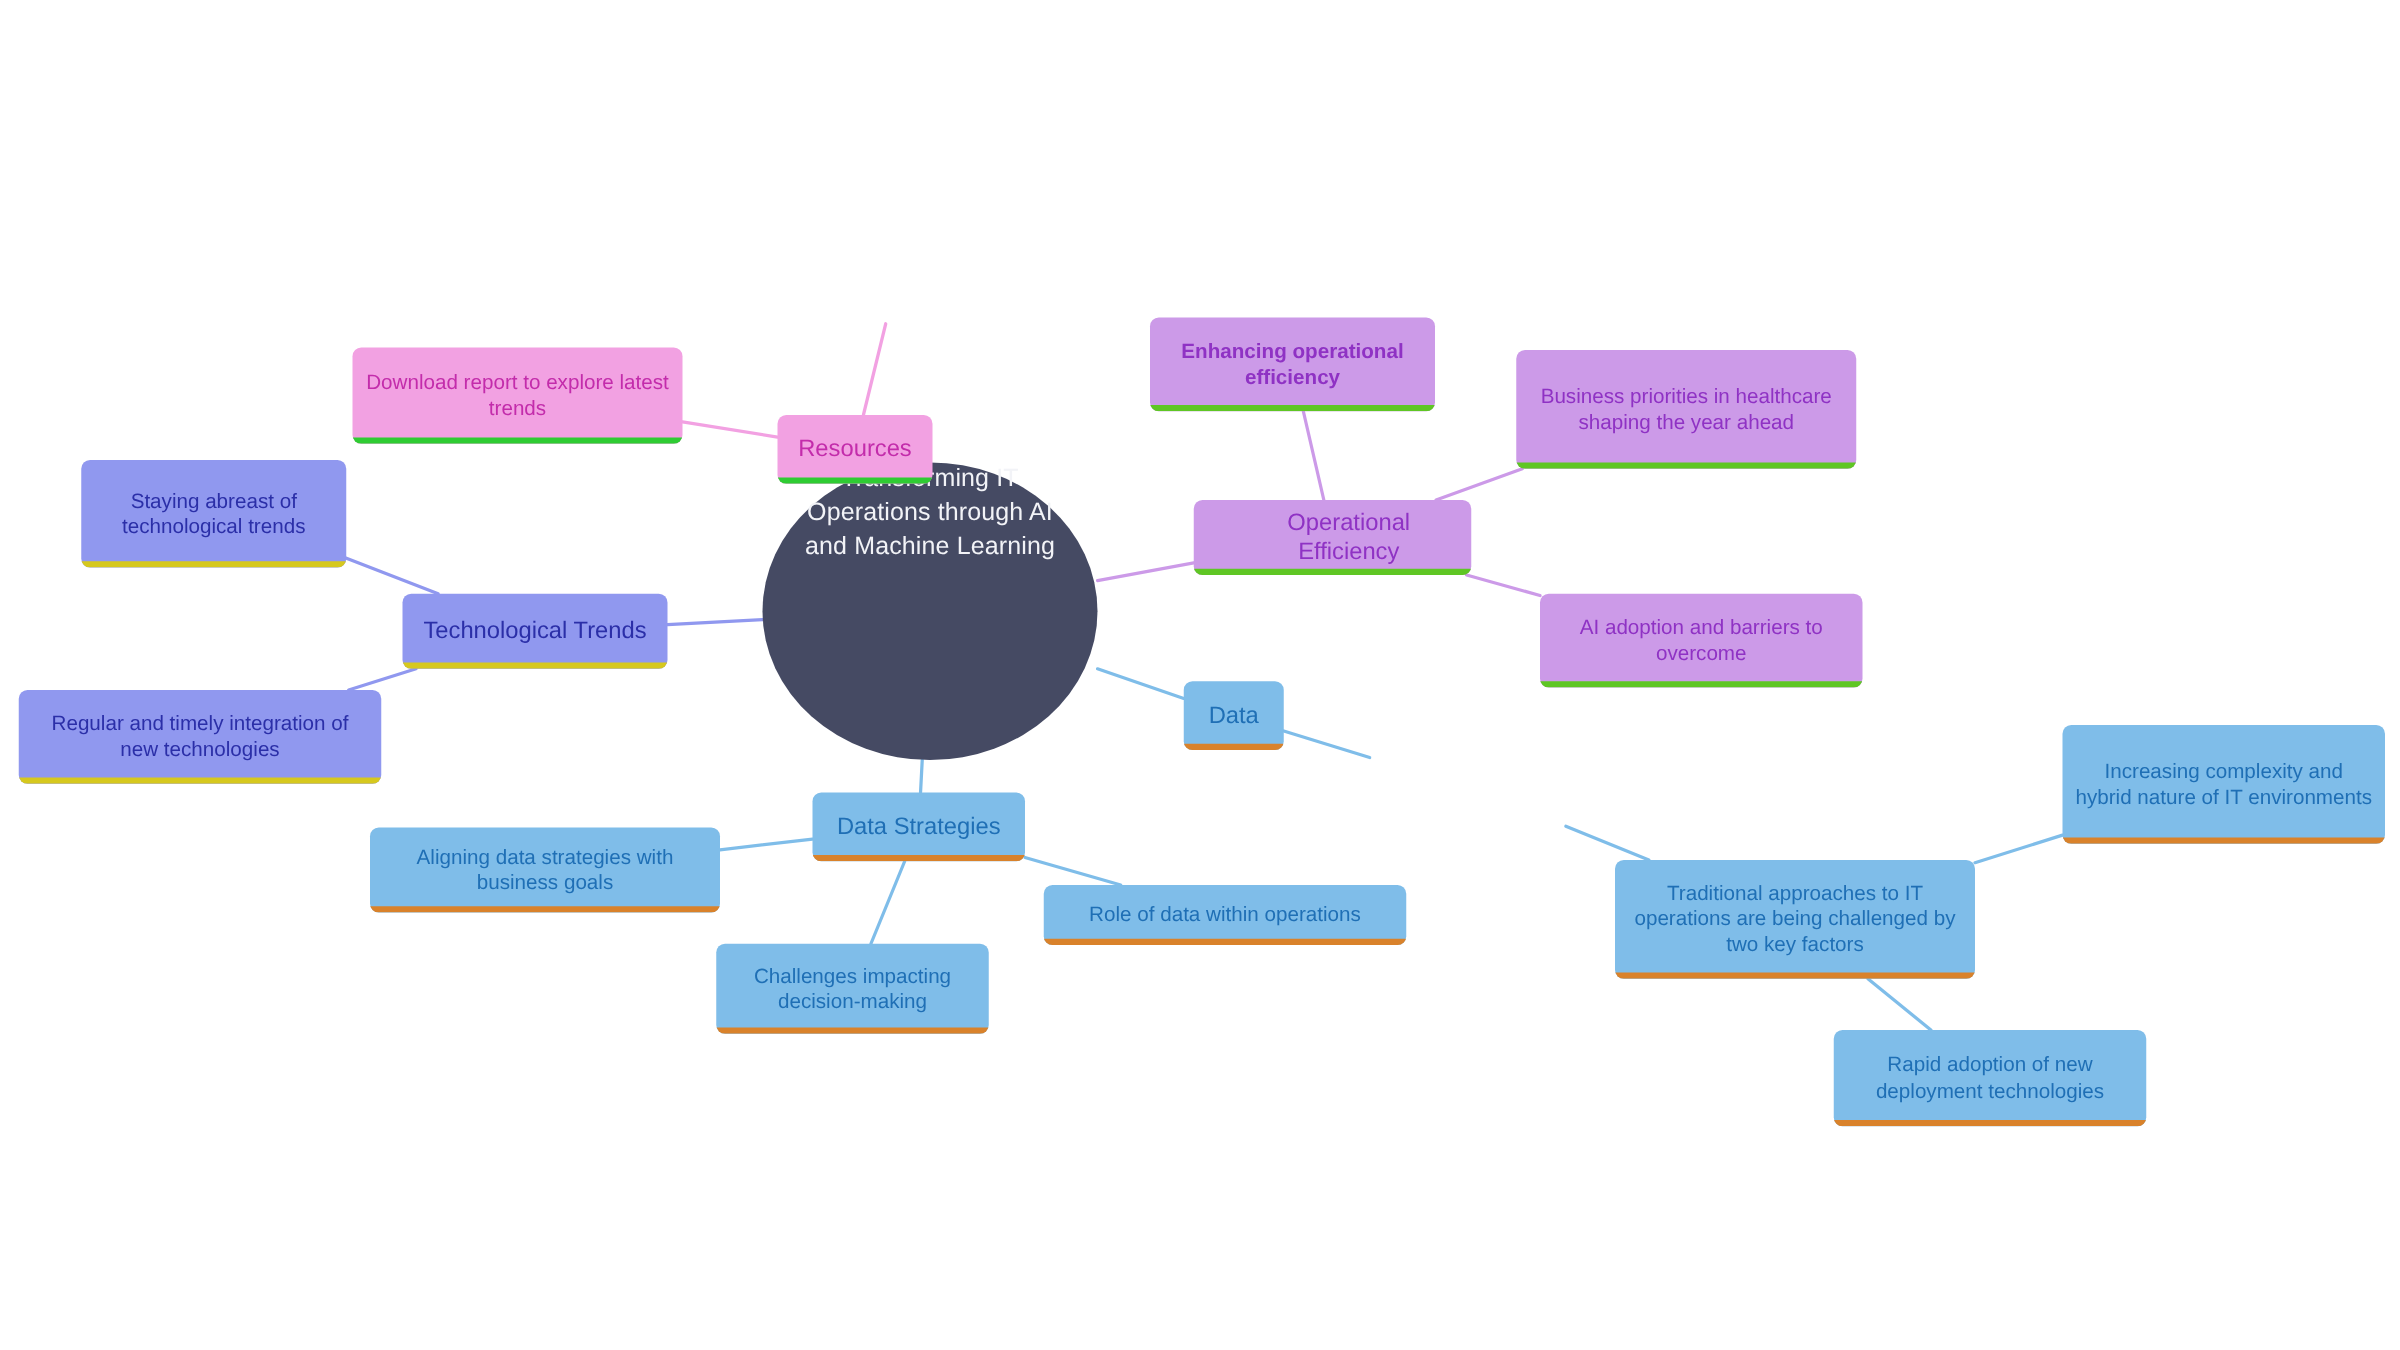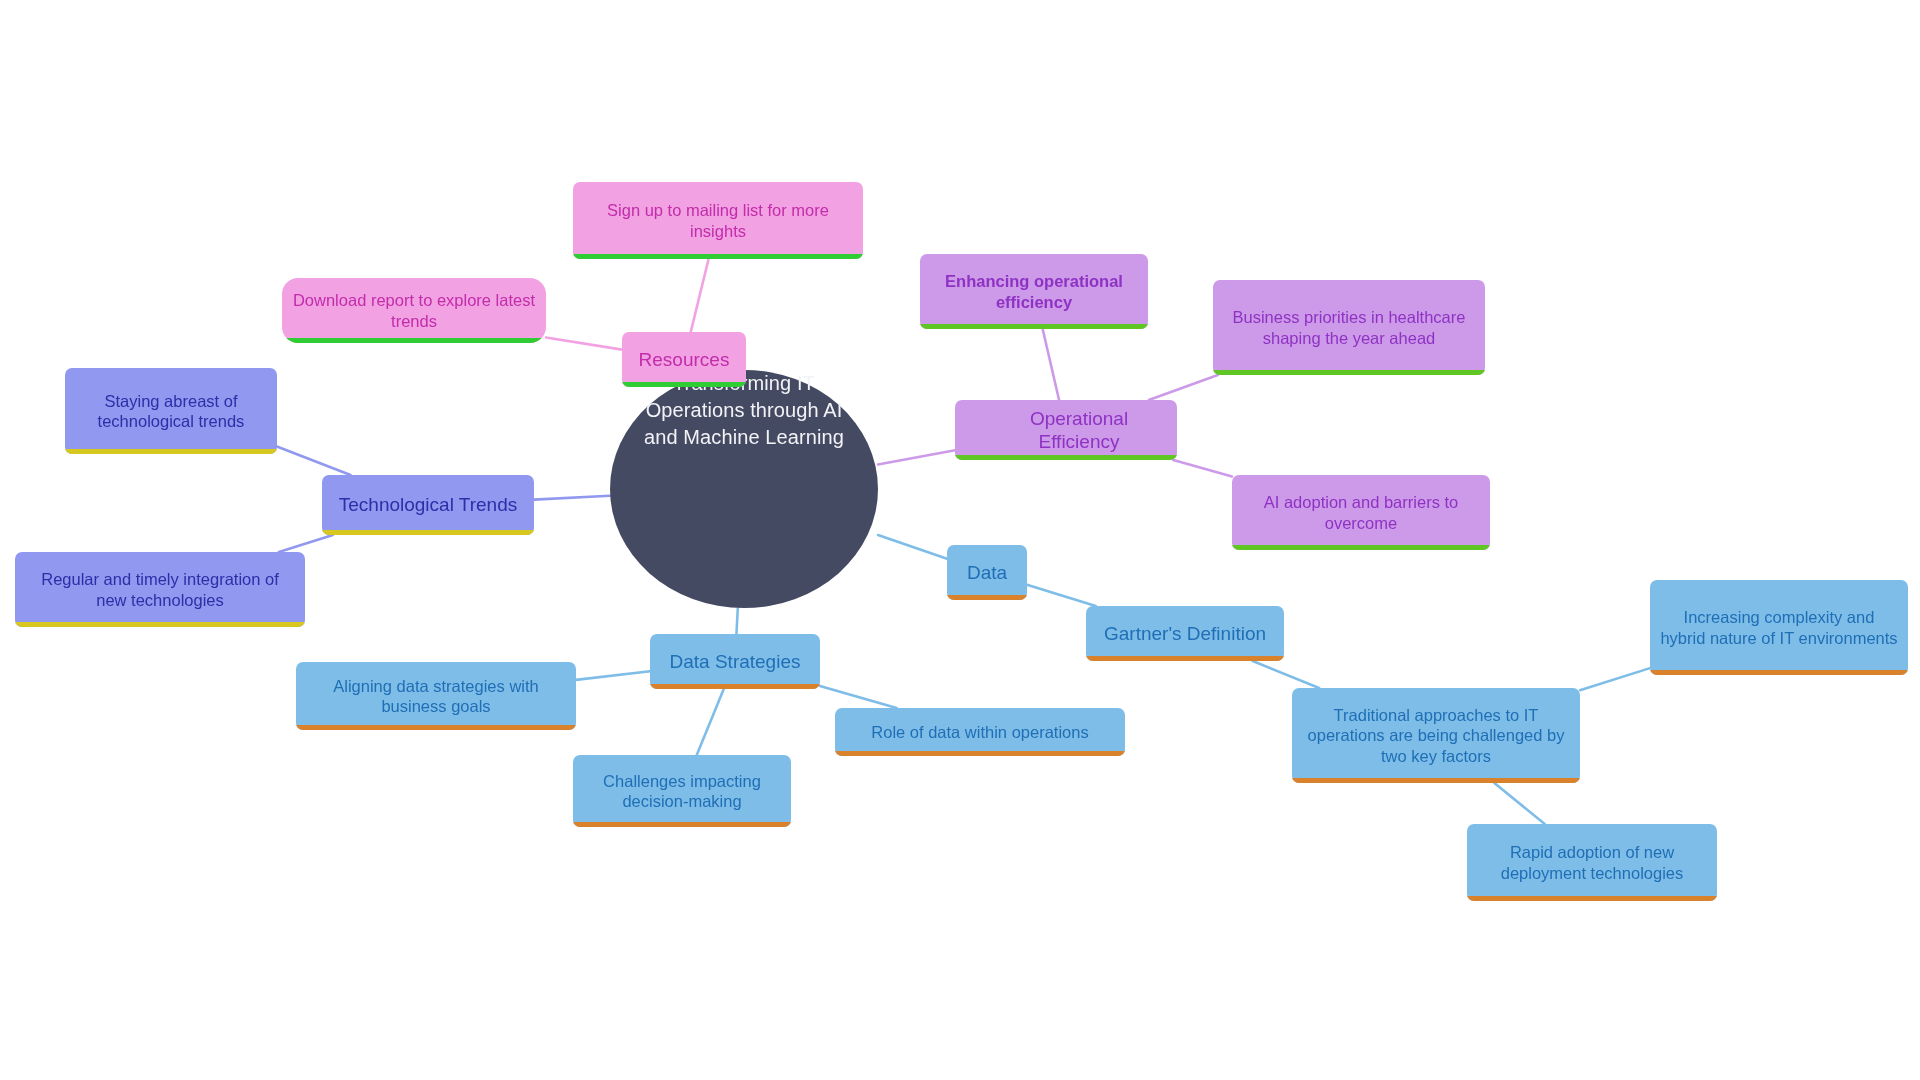--- a/index.html
+++ b/index.html
@@ -113,24 +113,21 @@
       <path d="M 820 685.9591836734694 L 896.5957446808511 708" stroke="#7fbde9" stroke-width="2.6" fill="none" stroke-linecap="round"></path>
     </svg>
 
   <div id="root-node" class="root" style="left: 610px; top: 370px; width: 268px; height: 238px; background: rgb(69, 74, 99); color: rgb(242, 243, 247);">
     <span class="label">Transforming IT Operations through AI and Machine Learning</span>
   </div>
 
   <div class="node theme-pink t-branch" style="left: 622px; top: 332px; width: 124px; height: 55px; background: rgb(242, 161, 226); color: rgb(195, 44, 171); --accent: #2fcc33;">
     <span class="label">Resources</span>
   </div>
-  <div class="node theme-pink t-leaf" style="left: 573px; top: 182px; width: 290px; height: 77px; --accent: #2fcc33;">
-    <span class="label">Sign up to mailing list for more insights</span>
-  </div>
-  <div class="node theme-pink t-leaf" style="left: 282px; top: 278px; width: 264px; height: 65px; border-radius: 16px; --accent: #2fcc33;">
+  <div class="node theme-pink t-leaf" style="left: 282px; top: 278px; width: 264px; height: 77px; --accent: #2fcc33;">
     <span class="label">Download report to explore latest trends</span>
   </div>
 
   <div class="node theme-periwinkle t-branch" style="left: 322px; top: 475px; width: 212px; height: 60px; background: rgb(144, 152, 239); color: rgb(43, 47, 168); --accent: #d6c81e;">
     <span class="label">Technological Trends</span>
   </div>
   <div class="node theme-periwinkle t-leaf" style="left: 65px; top: 368px; width: 212px; height: 86px; --accent: #d6c81e;">
     <span class="label">Staying abreast of technological trends</span>
   </div>
   <div class="node theme-periwinkle t-leaf" style="left: 15px; top: 552px; width: 290px; height: 75px; --accent: #d6c81e;">
@@ -145,23 +142,20 @@
   </div>
   <div class="node theme-violet t-leaf" style="left: 1213px; top: 280px; width: 272px; height: 95px; --accent: #5fc624;">
     <span class="label">Business priorities in healthcare shaping the year ahead</span>
   </div>
   <div class="node theme-violet t-leaf" style="left: 1232px; top: 475px; width: 258px; height: 75px; --accent: #5fc624;">
     <span class="label">AI adoption and barriers to overcome</span>
   </div>
 
   <div class="node theme-blue t-branch" style="left: 947px; top: 545px; width: 80px; height: 55px; background: rgb(127, 189, 233); color: rgb(31, 111, 181); --accent: #d9822b;">
     <span class="label">Data</span>
-  </div>
-  <div class="node theme-blue t-branch" style="left: 1086px; top: 606px; width: 198px; height: 55px; --accent: #d9822b;">
-    <span class="label">Gartner's Definition</span>
   </div>
   <div class="node theme-blue t-leaf" style="left: 1292px; top: 688px; width: 288px; height: 95px; --accent: #d9822b;">
     <span class="label">Traditional approaches to IT operations are being challenged by two key factors</span>
   </div>
   <div class="node theme-blue t-leaf" style="left: 1650px; top: 580px; width: 258px; height: 95px; --accent: #d9822b;">
     <span class="label">Increasing complexity and hybrid nature of IT environments</span>
   </div>
   <div class="node theme-blue t-leaf" style="left: 1467px; top: 824px; width: 250px; height: 77px; --accent: #d9822b;">
     <span class="label">Rapid adoption of new deployment technologies</span>
   </div>

